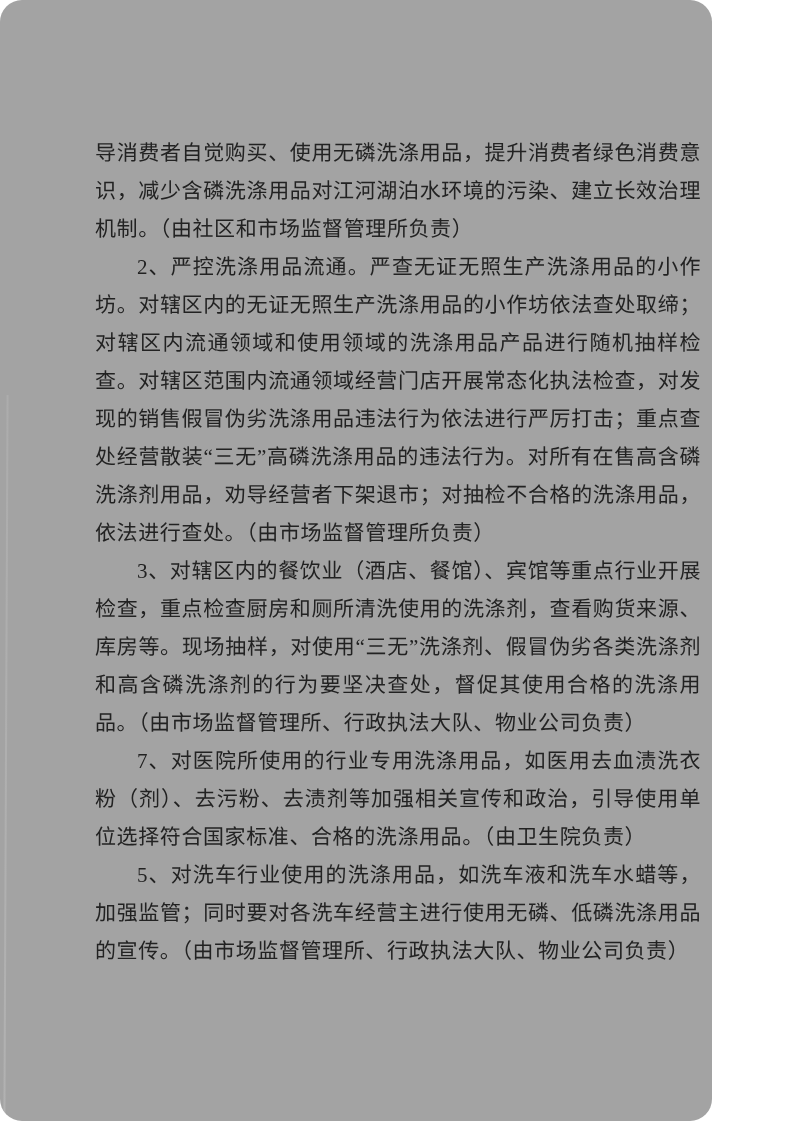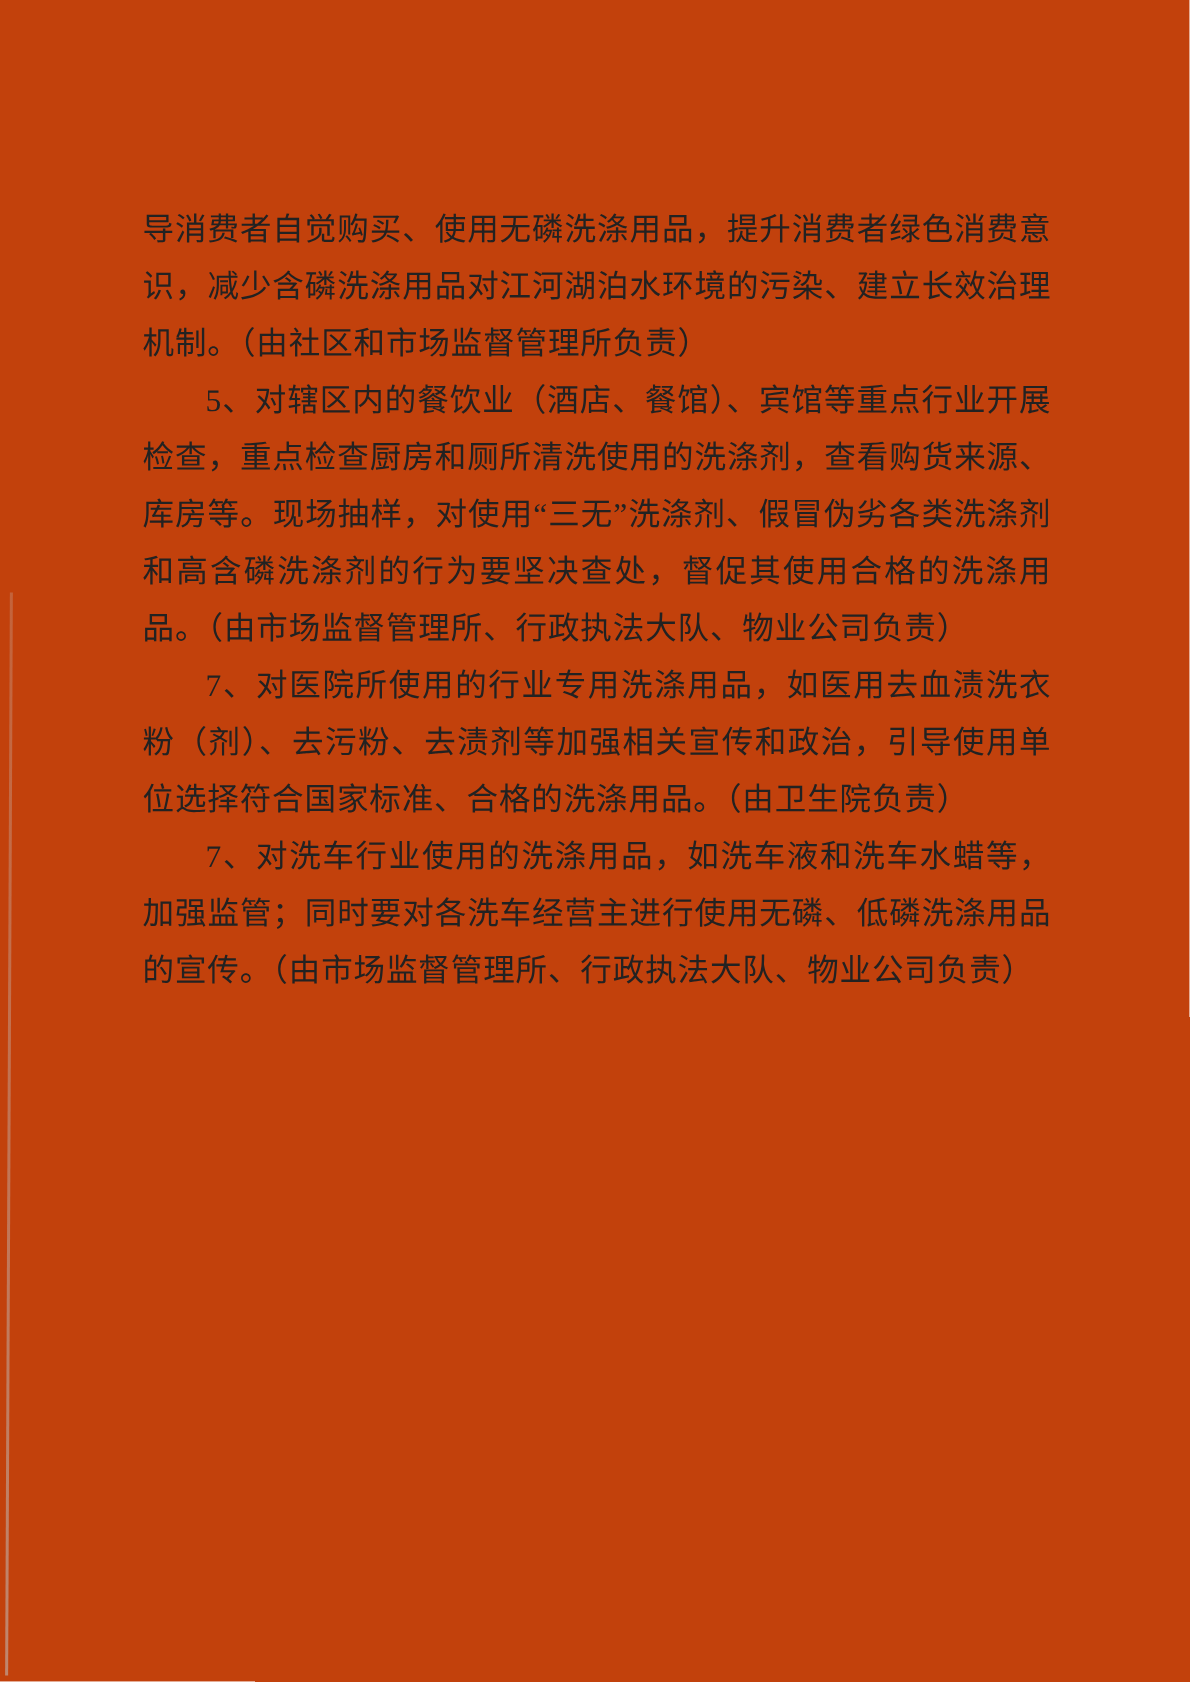--- a/index.html
+++ b/index.html
@@ -2,25 +2,26 @@
 <html lang="zh-CN"><head>
 <meta charset="utf-8">
 <style>
   html, body {
     margin: 0;
     padding: 0;
     background: #ffffff;
   }
   .page {
     position: relative;
-    width: 793px;
+    width: 712px;
     height: 1121px;
-    background: #c2410c;
+    background: #a3a3a3;
     overflow: hidden;
     font-family: "Liberation Serif", "DejaVu Serif", serif;
+    border-radius: 22px;
   }
   
   .scan-edge {
     position: absolute;
     left: 5px;
     top: 395px;
     width: 2px;
     height: 722px;
     background: linear-gradient(to bottom, rgba(200,200,200,0.25), rgba(190,190,190,0.55));
     transform: rotate(0.25deg);
@@ -46,17 +47,18 @@
     text-indent: 2em;
   }
 </style>
 </head>
 <body>
 
 <div class="page">
   <div class="scan-edge"></div>
   <div class="content">
     <p>导消费者自觉购买、使用无磷洗涤用品，提升消费者绿色消费意识，减少含磷洗涤用品对江河湖泊水环境的污染、建立长效治理机制。（由社区和市场监督管理所负责）</p>
-    <p class="indent">5、对辖区内的餐饮业（酒店、餐馆）、宾馆等重点行业开展检查，重点检查厨房和厕所清洗使用的洗涤剂，查看购货来源、库房等。现场抽样，对使用“三无”洗涤剂、假冒伪劣各类洗涤剂和高含磷洗涤剂的行为要坚决查处，督促其使用合格的洗涤用品。（由市场监督管理所、行政执法大队、物业公司负责）</p>
+    <p class="indent">2、严控洗涤用品流通。严查无证无照生产洗涤用品的小作坊。对辖区内的无证无照生产洗涤用品的小作坊依法查处取缔；对辖区内流通领域和使用领域的洗涤用品产品进行随机抽样检查。对辖区范围内流通领域经营门店开展常态化执法检查，对发现的销售假冒伪劣洗涤用品违法行为依法进行严厉打击；重点查处经营散装“三无”高磷洗涤用品的违法行为。对所有在售高含磷洗涤剂用品，劝导经营者下架退市；对抽检不合格的洗涤用品，依法进行查处。（由市场监督管理所负责）</p>
+    <p class="indent">3、对辖区内的餐饮业（酒店、餐馆）、宾馆等重点行业开展检查，重点检查厨房和厕所清洗使用的洗涤剂，查看购货来源、库房等。现场抽样，对使用“三无”洗涤剂、假冒伪劣各类洗涤剂和高含磷洗涤剂的行为要坚决查处，督促其使用合格的洗涤用品。（由市场监督管理所、行政执法大队、物业公司负责）</p>
     <p class="indent">7、对医院所使用的行业专用洗涤用品，如医用去血渍洗衣粉（剂）、去污粉、去渍剂等加强相关宣传和政治，引导使用单位选择符合国家标准、合格的洗涤用品。（由卫生院负责）</p>
-    <p class="indent">7、对洗车行业使用的洗涤用品，如洗车液和洗车水蜡等，加强监管；同时要对各洗车经营主进行使用无磷、低磷洗涤用品的宣传。（由市场监督管理所、行政执法大队、物业公司负责）</p>
+    <p class="indent">5、对洗车行业使用的洗涤用品，如洗车液和洗车水蜡等，加强监管；同时要对各洗车经营主进行使用无磷、低磷洗涤用品的宣传。（由市场监督管理所、行政执法大队、物业公司负责）</p>
   </div>
 </div>
 
 </body></html>

